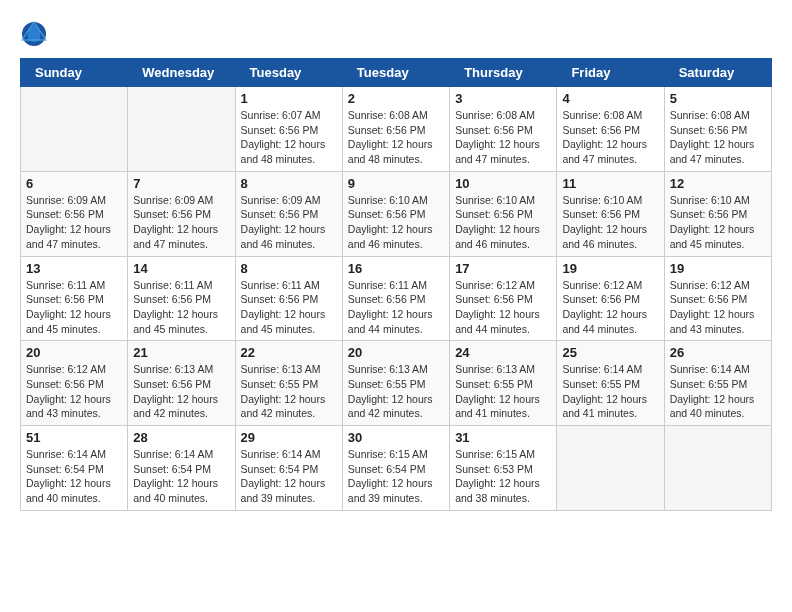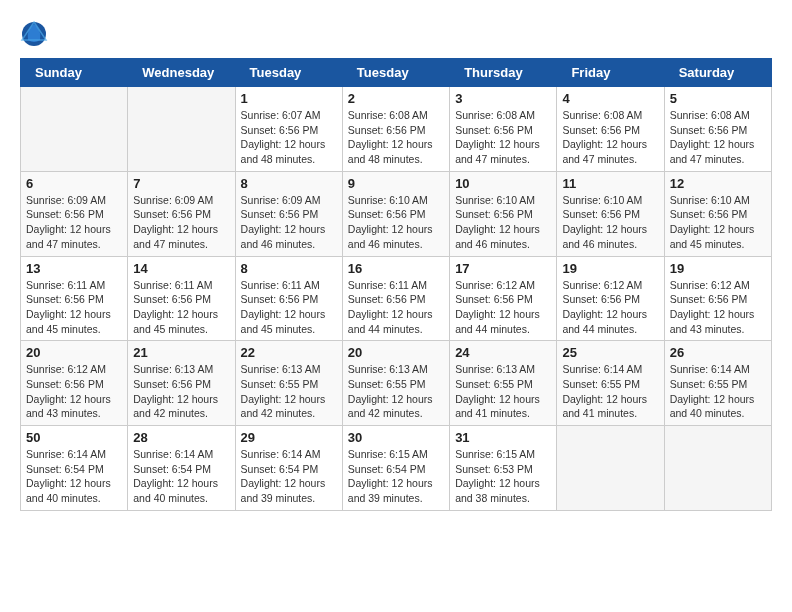--- a/index.html
+++ b/index.html
@@ -240,21 +240,21 @@
           <span class="day-number">25</span>
           <div class="day-info">Sunrise: 6:14 AM<br>Sunset: 6:55 PM<br>Daylight: 12 hours and 41 minutes.</div>
         </td>
         <td>
           <span class="day-number">26</span>
           <div class="day-info">Sunrise: 6:14 AM<br>Sunset: 6:55 PM<br>Daylight: 12 hours and 40 minutes.</div>
         </td>
       </tr>
       <tr>
         <td>
-          <span class="day-number">50</span>
+          <span class="day-number">51</span>
           <div class="day-info">Sunrise: 6:14 AM<br>Sunset: 6:54 PM<br>Daylight: 12 hours and 40 minutes.</div>
         </td>
         <td>
           <span class="day-number">28</span>
           <div class="day-info">Sunrise: 6:14 AM<br>Sunset: 6:54 PM<br>Daylight: 12 hours and 40 minutes.</div>
         </td>
         <td>
           <span class="day-number">29</span>
           <div class="day-info">Sunrise: 6:14 AM<br>Sunset: 6:54 PM<br>Daylight: 12 hours and 39 minutes.</div>
         </td>

